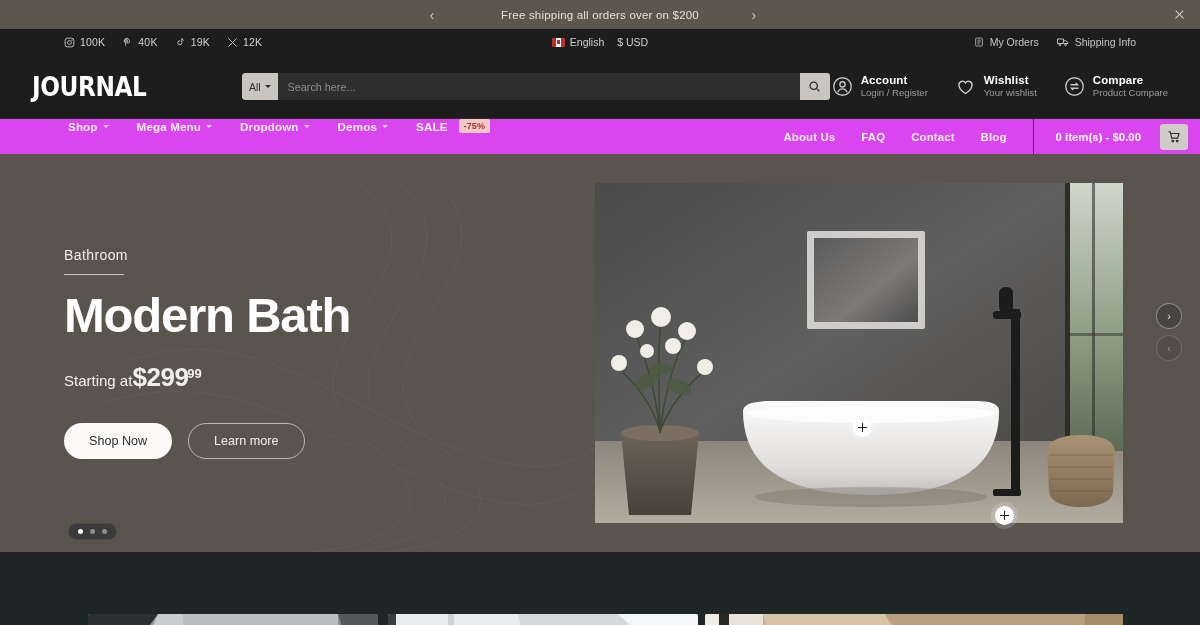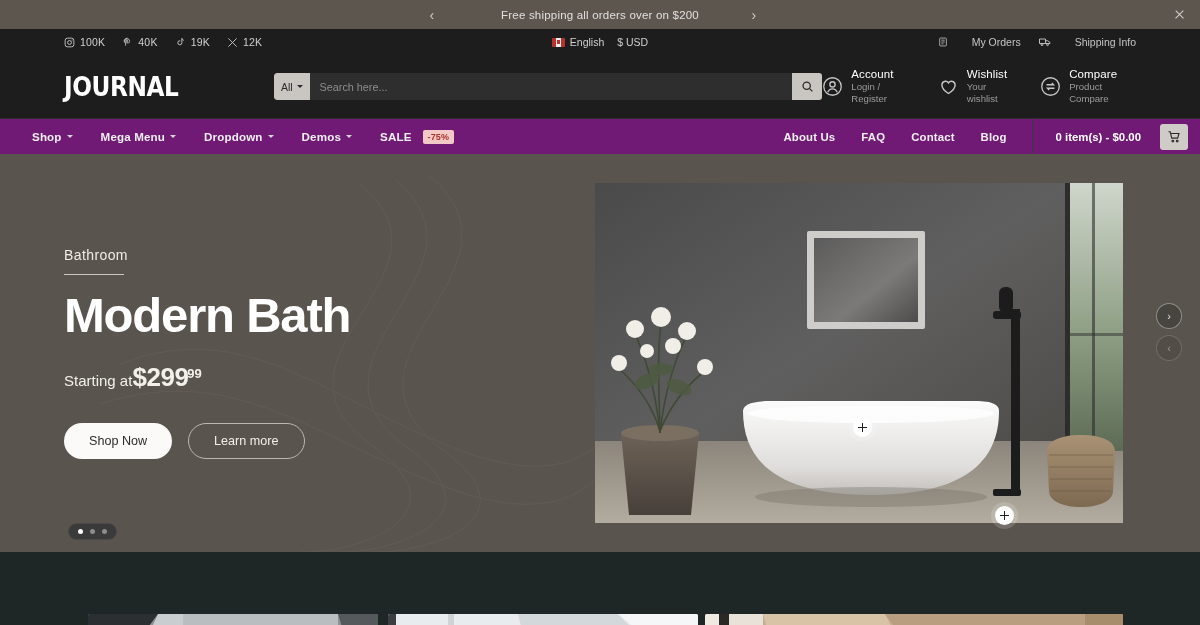--- a/index.html
+++ b/index.html
@@ -67,28 +67,28 @@
     position: relative; display:inline-block;
   }
   .flag:after {
     content:""; position:absolute; left:5px; top:2.5px; width:3px; height:4px;
     background:#b9312c;
   }
   .curr { cursor: pointer; color:#cfcfcf; }
   .util-right {
     margin-left: auto; margin-right: 64px; display: flex; align-items: center; gap: 18px;
   }
-  .util-link { display: flex; align-items: center; gap: 24px; cursor: pointer; color:#c5c5c5; }
+  .util-link { display: flex; align-items: center; gap: 6px; cursor: pointer; color:#c5c5c5; }
 
   
   .header {
     height: 63px; width: 100%;
     background: #1d1d1d;
     display: flex; align-items: center;
-    padding: 0 64px;
+    padding: 0 32px;
   }
   .logo {
     font-family: "DejaVu Sans", sans-serif;
     font-weight: 700; font-size: 27px; color: #fff;
     letter-spacing: -0.5px;
     transform: scaleX(.86);
     transform-origin: left center;
     cursor: pointer;
     white-space: nowrap;
   }
@@ -119,29 +119,29 @@
   }
   .search-input::placeholder { color: #8d8d8d; }
   .search-btn {
     width: 30px; height: 27px; background: #c9c6c2;
     display: flex; align-items: center; justify-content: center;
     cursor: pointer; color:#2a2a2a;
   }
   .head-right { margin-left: auto; display: flex; align-items: center; gap: 27px; }
   .hr-item { display: flex; align-items: center; gap: 8px; cursor: pointer; }
   .hr-ic { color: #c7c7c7; display: flex; align-items: center; }
-  .hr-txt .t1 { font-size: 11.5px; color: #ffffff; font-weight: 400; line-height: 13px; letter-spacing:.1px;}
+  .hr-txt .t1 { font-size: 11.5px; color: #ffffff; font-weight: 700; line-height: 13px; letter-spacing:.1px;}
   .hr-txt .t2 { font-size: 9.6px; color: #9b9b9b; line-height: 12px; }
 
   
   .nav {
     height: 36px; width: 100%;
-    background: #701a75;
-    display: flex; align-items: center;
-    padding: 0 0 0 32px;
+    background: #d946ef;
+    display: flex; align-items: flex-start;
+    padding: 0 0 0 68px;
     border-top: 1px solid #2f2f2f;
   }
   .nav-left { display: flex; align-items: center; gap: 28px; }
   .nav-item {
     display: flex; align-items: center; gap: 5px;
     color: #efefef; font-size: 11.6px; font-weight: 700;
     cursor: pointer; letter-spacing: .15px;
   }
   .nav-item .caret-d { color:#d6d6d6; }
   .sale-badge {

